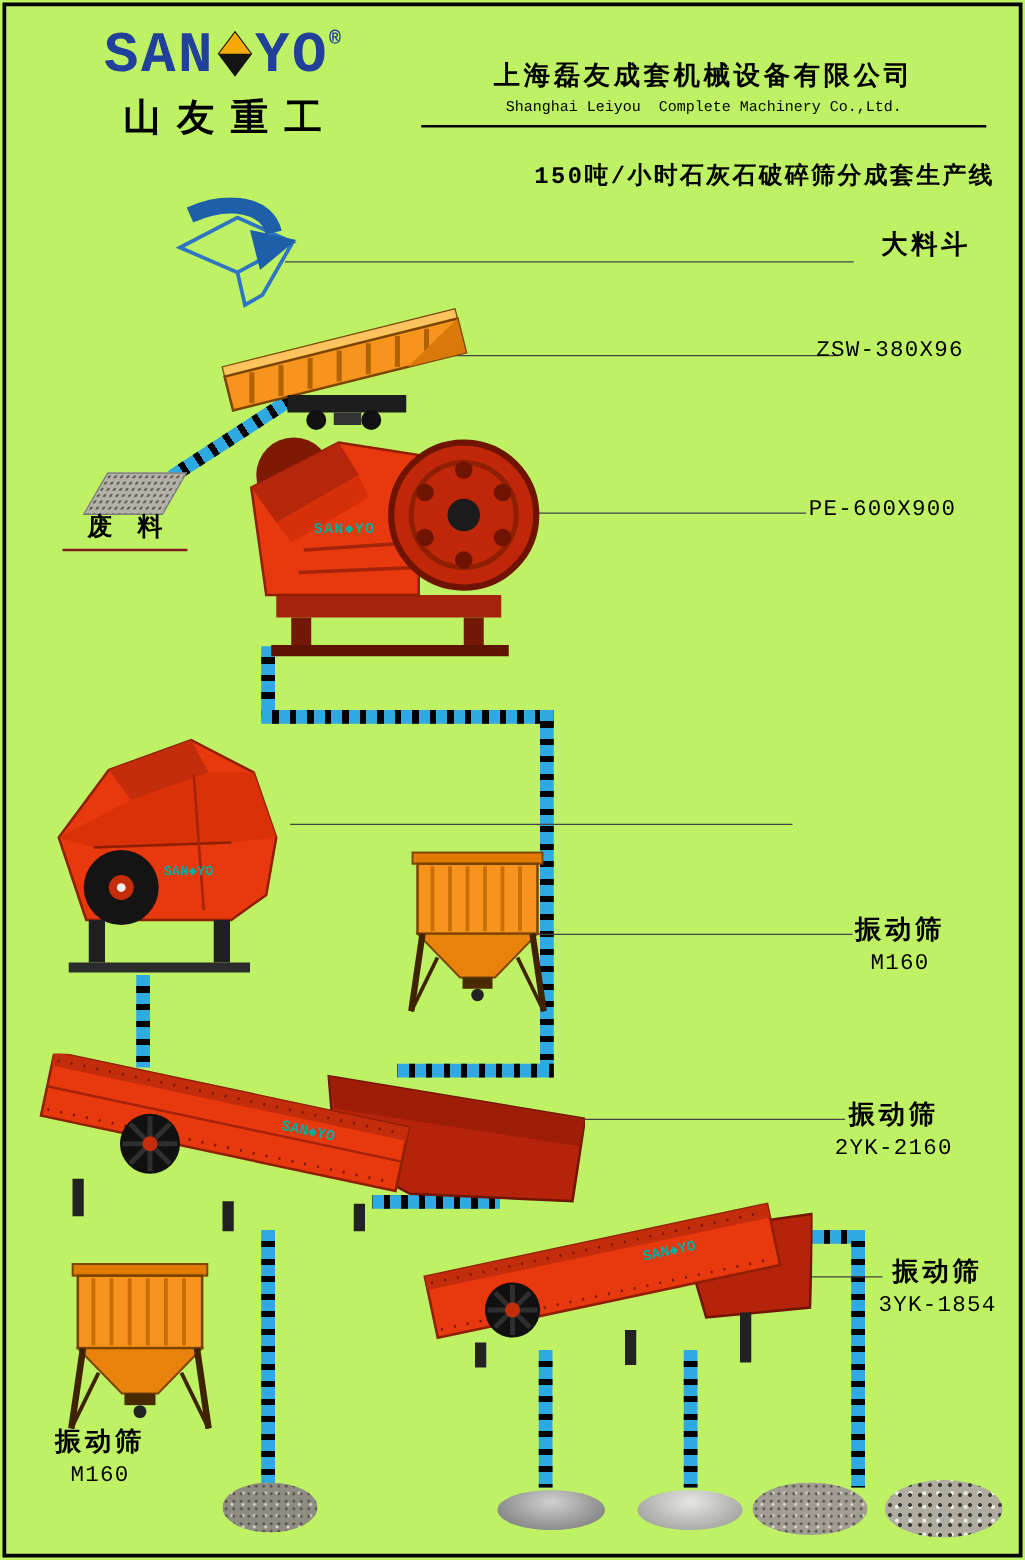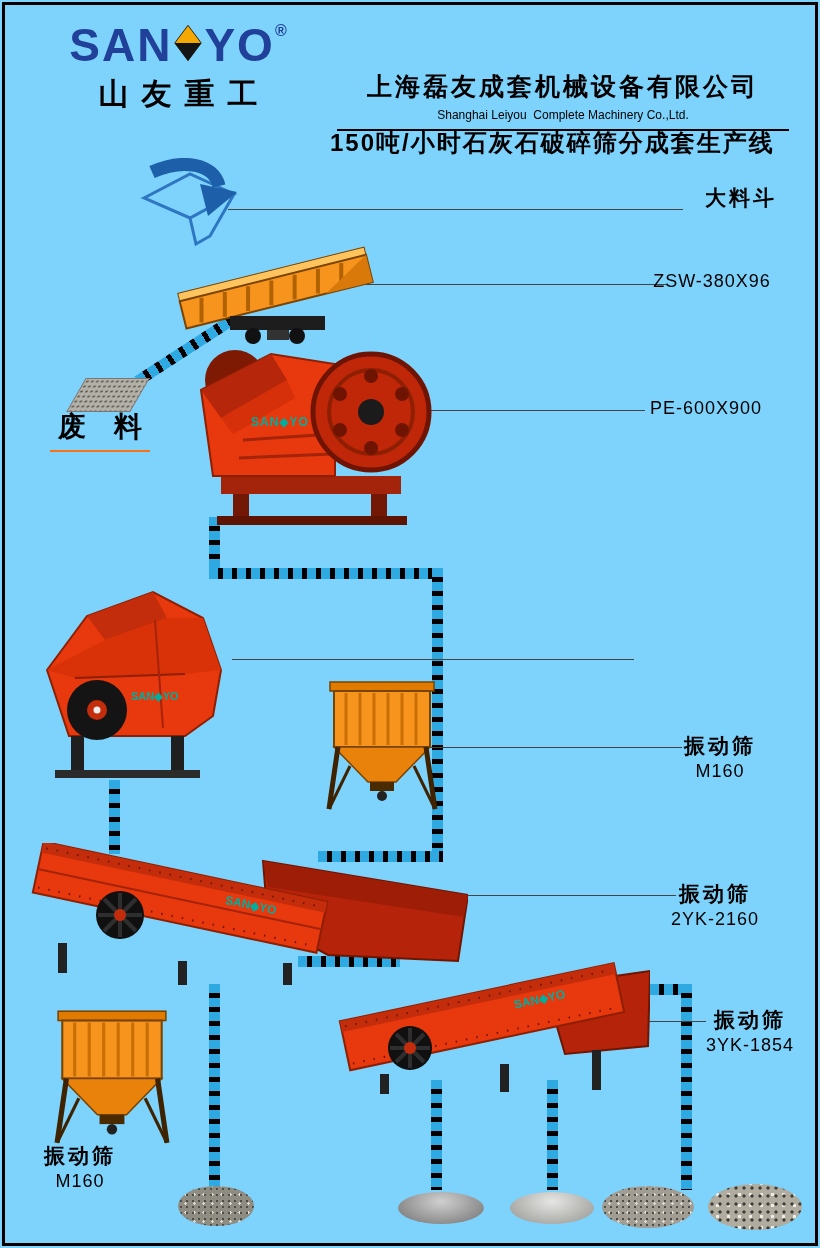--- a/index.html
+++ b/index.html
@@ -1,49 +1,49 @@
 <!DOCTYPE html>
 <html><head>
 <meta charset="utf-8">
 <style>
   html,body{margin:0;padding:0;background:#fff;}
-  .page{position:relative;width:820px;height:1248px;background:#7dd3fc;overflow:hidden;
-        font-family:Liberation Sans, sans-serif;color:#000;}
+  .page{position:relative;width:820px;height:1248px;background:#bef264;overflow:hidden;
+        font-family:Liberation Mono, monospace;color:#000;}
   .frame{position:absolute;inset:2px;border:3px solid #000;pointer-events:none;}
 
   
   .brand{position:absolute;left:28px;top:22px;width:300px;text-align:center;}
   .brand-row{display:flex;justify-content:center;align-items:center;color:#21409A;}
   .brand-word{font-size:46px;font-weight:800;letter-spacing:2px;line-height:1;}
   .brand-diamond{margin:0 1px 4px 1px;}
   .brand-reg{font-size:16px;font-weight:700;align-self:flex-start;margin-top:0;color:#21409A;}
   .brand-sub{margin-top:6px;font-size:30px;font-weight:800;letter-spacing:13px;text-indent:13px;color:#000;}
 
   .company{position:absolute;left:330px;top:46px;width:466px;text-align:center;}
-  .company-cn{font-size:25px;font-weight:700;letter-spacing:3px;margin-top:24px;}
+  .company-cn{font-size:21px;font-weight:700;letter-spacing:3px;}
   .company-en{margin-top:5px;font-size:12px;white-space:pre-wrap;}
   .company-rule{margin:7px auto 0;width:452px;height:2px;background:#000;}
-  .line-title{position:absolute;left:330px;top:127px;width:466px;text-align:left;
-              font-size:24px;font-weight:700;letter-spacing:2px;}
+  .line-title{position:absolute;left:330px;top:127px;width:466px;text-align:right;
+              font-size:19px;font-weight:700;letter-spacing:2px;}
 
   
   .conn{position:absolute;background-color:#2FA9E1;}
   .conn.h{background-image:repeating-linear-gradient(90deg,transparent 0 9px,#000 9px 14px);}
   .conn.v{background-image:repeating-linear-gradient(180deg,transparent 0 9px,#000 9px 14px);}
 
   
   .leader{position:absolute;height:1px;background:#444;}
 
   
   .eq-label{position:absolute;text-align:center;}
   .eq-label .nm{font-size:21px;font-weight:700;letter-spacing:3px;line-height:1.2;}
   .eq-label .md{margin-top:3px;font-size:18px;letter-spacing:1px;line-height:1.2;}
 
   .waste-label{position:absolute;left:50px;top:408px;width:100px;text-align:center;
-               font-size:28px;font-weight:700;padding-bottom:4px;border-bottom:2px solid #f97316;}
+               font-size:20px;font-weight:700;padding-bottom:4px;border-bottom:2px solid #7f1d1d;}
   .waste-pile{position:absolute;left:76px;top:378px;width:62px;height:32px;transform:skewX(-30deg);
               background-color:#b3b1a8;border:1px solid #777;
               background-image:radial-gradient(circle,#5f5d56 1px,transparent 1.4px);background-size:5px 5px;}
 
   
   .pile{position:absolute;border-radius:50%;}
   .pile-speck{background-color:#a19d92;
       background-image:radial-gradient(circle,#4f4d47 1px,transparent 1.3px),
                        radial-gradient(circle,#e0ded6 1px,transparent 1.3px);
       background-size:6px 6px,9px 9px;background-position:0 0,3px 4px;}

